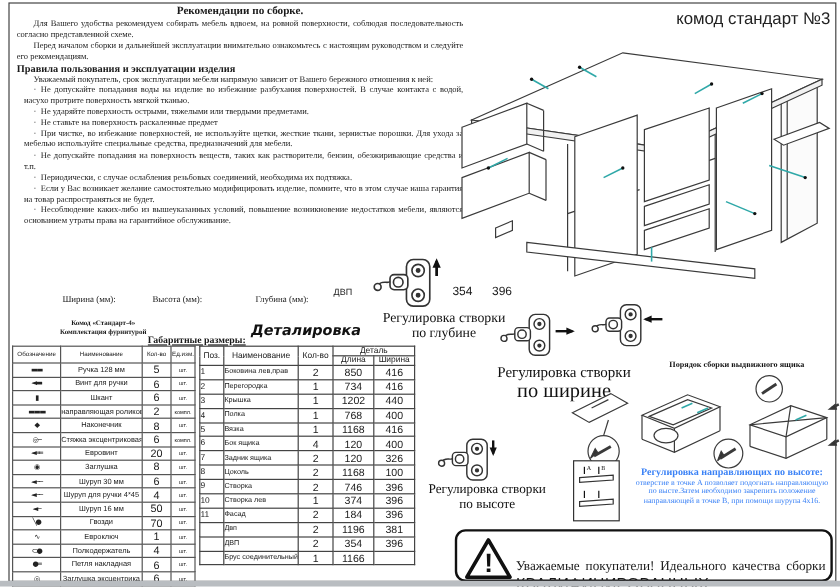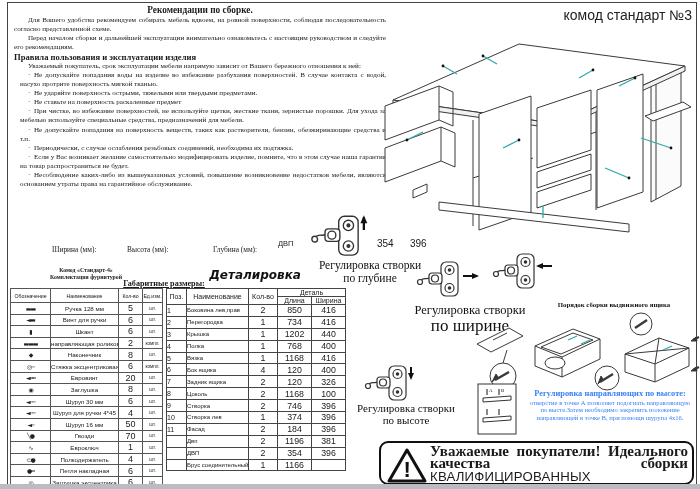--- a/index.html
+++ b/index.html
@@ -42,21 +42,21 @@
 
   
   .rails-text{position:absolute;left:524px;top:389px;width:172px;text-align:center;color:#3b82f6;}
   .rails-text .rt{font-weight:bold;font-size:8.4px;line-height:9.5px;}
   .rails-text .rl{font-size:6.6px;line-height:7.8px;}
 
   
   .warn{position:absolute;left:379px;top:441px;width:315px;height:44px;border:2px solid #111;
         border-radius:9px;background:#fff;box-sizing:border-box;}
   .warn-text{position:absolute;left:49px;top:3px;width:258px;}
-  .warn-text .w1{font-weight:bold;font-size:15px;line-height:11.5px;text-align:justify;text-align-last:justify;}
+  .warn-text .w1{font-weight:normal;font-size:11px;line-height:11.5px;text-align:justify;text-align-last:justify;margin-top:21px;}
   .warn-text .w3{font-family:"Liberation Sans",sans-serif;font-size:13.2px;line-height:15px;letter-spacing:.2px;}
   .warn-tri{position:absolute;left:6px;top:5px;}
 
   
   .hw-head{position:absolute;left:10px;top:267px;width:152px;text-align:center;
            font-weight:bold;font-size:5.8px;line-height:6.8px;font-family:"Liberation Serif",serif;}
   table{border-collapse:collapse;}
   .hw-table{position:absolute;left:10px;top:288px;width:152px;table-layout:fixed;
             font-family:"Liberation Sans",sans-serif;}
   .hw-table th,.hw-table td{border:1px solid #555;padding:0;overflow:hidden;white-space:nowrap;}

